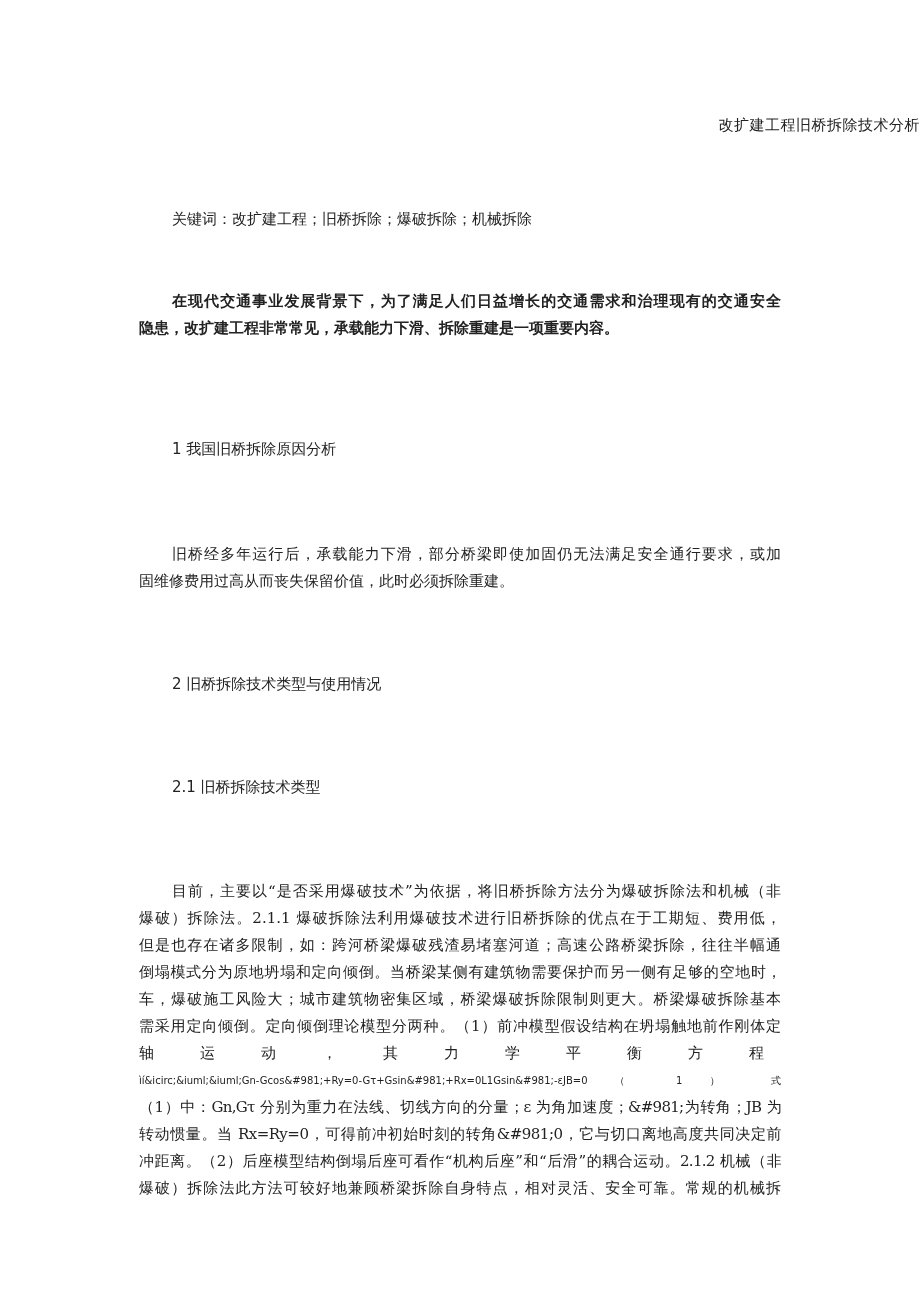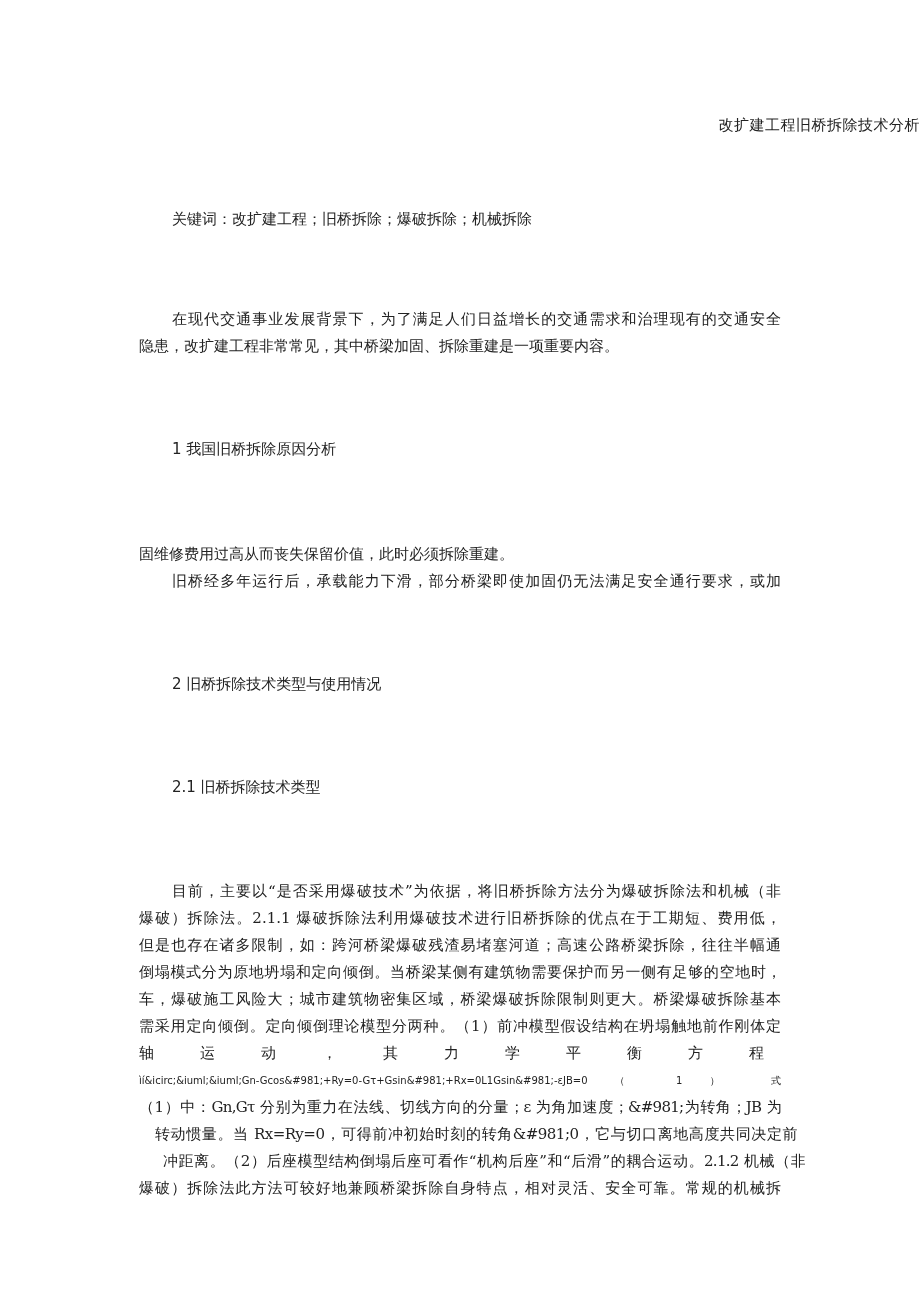--- a/index.html
+++ b/index.html
@@ -80,44 +80,44 @@
   </style>
 </head>
 <body>
 
 <div class="page">
 
   <div class="title">改扩建工程旧桥拆除技术分析</div>
 
   <div class="keywords">关键词：改扩建工程；旧桥拆除；爆破拆除；机械拆除</div>
 
-  <div class="block" style="top:306px;">
+  <div class="block" style="top:288px;font-weight:bold;">
     <span class="line first" style="width:609px;">在现代交通事业发展背景下，为了满足人们日益增长的交通需求和治理现有的交通安全</span>
-    <span class="line last">隐患，改扩建工程非常常见，其中桥梁加固、拆除重建是一项重要内容。</span>
+    <span class="line last">隐患，改扩建工程非常常见，承载能力下滑、拆除重建是一项重要内容。</span>
   </div>
 
   <div class="heading" style="top:438px;">1 我国旧桥拆除原因分析</div>
 
   <div class="block" style="top:541px;">
+    <span class="line first" style="width:609px;">旧桥经多年运行后，承载能力下滑，部分桥梁即使加固仍无法满足安全通行要求，或加</span>
     <span class="line last">固维修费用过高从而丧失保留价值，此时必须拆除重建。</span>
-    <span class="line first" style="width:609px;">旧桥经多年运行后，承载能力下滑，部分桥梁即使加固仍无法满足安全通行要求，或加</span>
   </div>
 
   <div class="heading" style="top:673px;">2 旧桥拆除技术类型与使用情况</div>
 
   <div class="heading" style="top:776px;">2.1 旧桥拆除技术类型</div>
 
   <div class="block" style="top:878px;">
     <span class="line first" style="width:609px;">目前，主要以“是否采用爆破技术”为依据，将旧桥拆除方法分为爆破拆除法和机械（非</span>
     <span class="line">爆破）拆除法。2.1.1 爆破拆除法利用爆破技术进行旧桥拆除的优点在于工期短、费用低，</span>
     <span class="line">但是也存在诸多限制，如：跨河桥梁爆破残渣易堵塞河道；高速公路桥梁拆除，往往半幅通</span>
     <span class="line" style="letter-spacing:-0.6px;">倒塌模式分为原地坍塌和定向倾倒。当桥梁某侧有建筑物需要保护而另一侧有足够的空地时，</span>
     <span class="line">车，爆破施工风险大；城市建筑物密集区域，桥梁爆破拆除限制则更大。桥梁爆破拆除基本</span>
     <span class="line">需采用定向倾倒。定向倾倒理论模型分两种。（1）前冲模型假设结构在坍塌触地前作刚体定</span>
     <span class="line spread" style="letter-spacing:46px; width:642px;"><span>轴运动，其力学平衡方程为：</span></span>
     <span class="line latin" style="font-size:10px;">ìí&amp;icirc;&amp;iuml;&amp;iuml;Gn-Gcos&amp;#981;+Ry=0-Gτ+Gsin&amp;#981;+Rx=0L1Gsin&amp;#981;-εJB=0 （ 1 ） 式</span>
     <span class="line" style="letter-spacing:-0.7px;">（1）中：Gn,Gτ 分别为重力在法线、切线方向的分量；ε 为角加速度；&amp;#981;为转角；JB 为</span>
-    <span class="line" style="letter-spacing:-0.5px;margin-left:16px;">转动惯量。当 Rx=Ry=0，可得前冲初始时刻的转角&amp;#981;0，它与切口离地高度共同决定前</span>
-    <span class="line" style="letter-spacing:-0.7px;margin-left:24px;">冲距离。（2）后座模型结构倒塌后座可看作“机构后座”和“后滑”的耦合运动。2.1.2 机械（非</span>
+    <span class="line" style="letter-spacing:-0.5px;">转动惯量。当 Rx=Ry=0，可得前冲初始时刻的转角&amp;#981;0，它与切口离地高度共同决定前</span>
+    <span class="line" style="letter-spacing:-0.7px;">冲距离。（2）后座模型结构倒塌后座可看作“机构后座”和“后滑”的耦合运动。2.1.2 机械（非</span>
     <span class="line">爆破）拆除法此方法可较好地兼顾桥梁拆除自身特点，相对灵活、安全可靠。常规的机械拆</span>
   </div>
 
 </div>
 
 </body></html>

